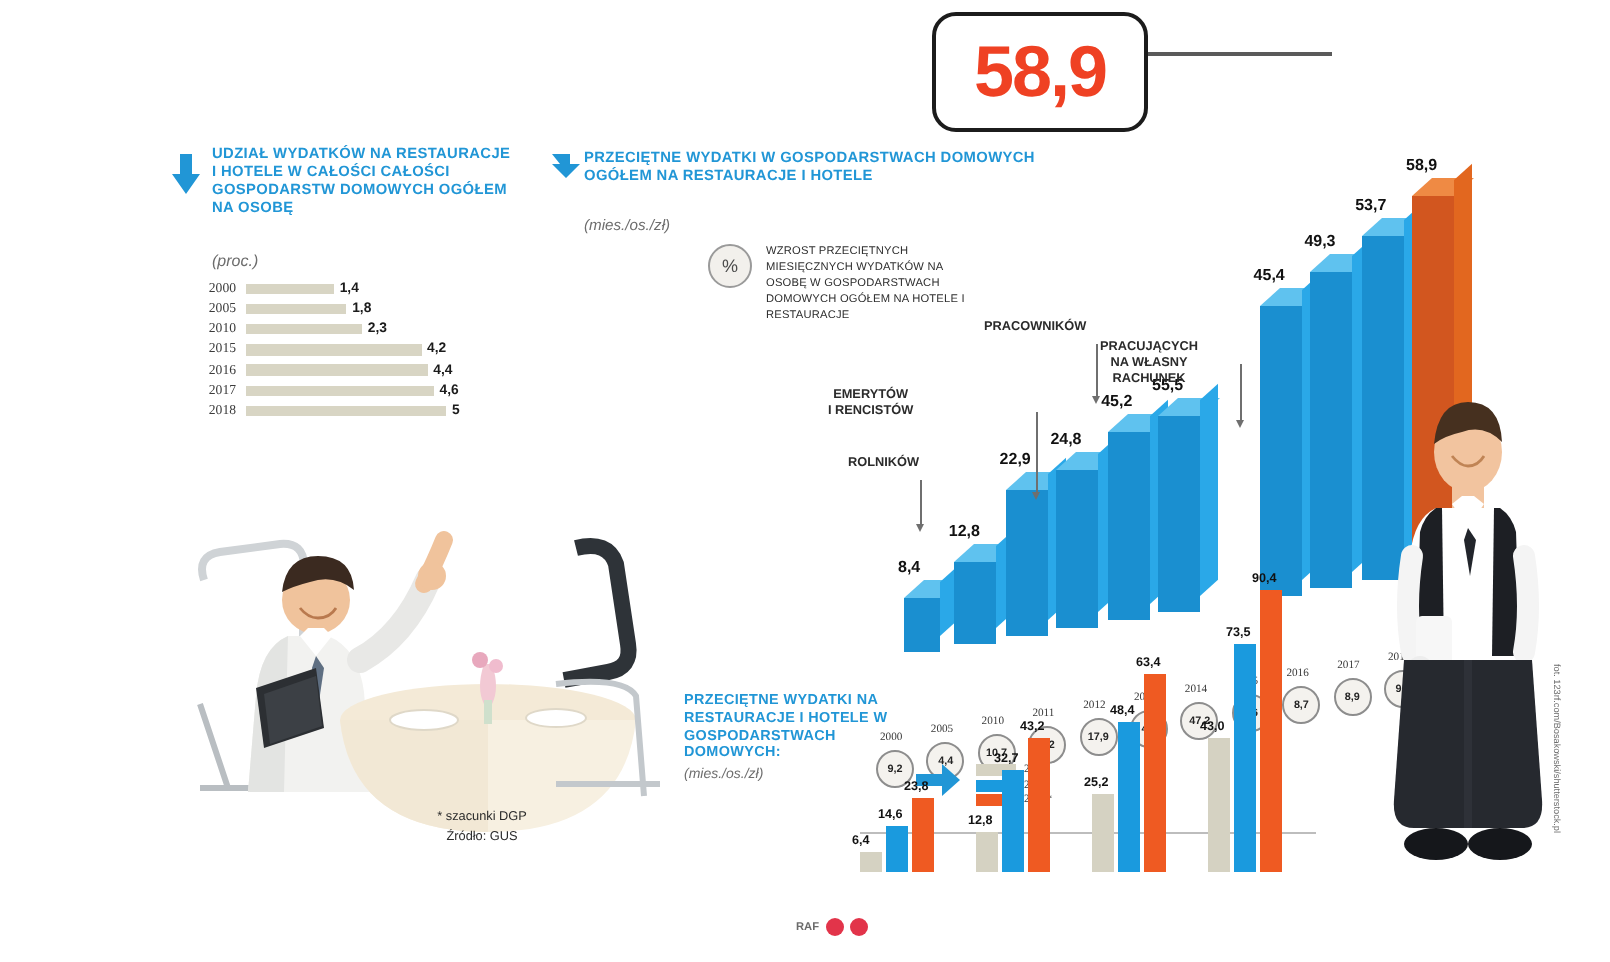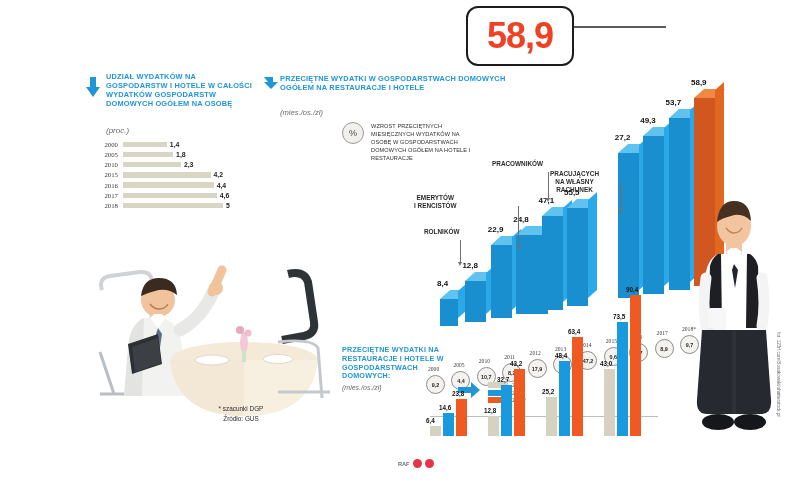--- a/index.html
+++ b/index.html
@@ -17,21 +17,21 @@
   #p1-unit{font-size:8px;margin-left:20px;margin-top:18px;}
   #p1-arrow{position:absolute;left:0;top:3px;width:14px;height:20px;}
   .p1rows{margin-top:5px;margin-left:2px;}
   .p1row{display:flex;align-items:center;height:9.2px;margin-bottom:0.9px;}
   .p1year{width:30px;text-align:right;font-size:6.8px;color:#3b3b3b;padding-right:5px;
           font-family:"Liberation Serif",serif;}
   .p1bar{height:5.2px;background:#d8d5c4;}
   .p1val{font-size:6.9px;font-weight:bold;margin-left:3px;color:#1b1b1b;}
 
   
-  #panel2{position:absolute;left:264px;top:74px;width:430px;height:250px;}
+  #panel2{position:absolute;left:276px;top:74px;width:430px;height:250px;}
   #p2-title{font-size:7.4px;width:240px;margin-left:16px;}
   #p2-arrow{position:absolute;left:0px;top:2px;width:15px;height:14px;}
   #p2-unit{position:absolute;left:16px;top:34px;font-size:7.6px;}
   #p2-note{position:absolute;left:78px;top:48px;width:130px;display:flex;gap:7px;}
   .pct-badge{width:20px;height:20px;border-radius:50%;border:1px solid #9a9a9a;
              background:#f2f0ec;display:flex;align-items:center;justify-content:center;
              font-size:9px;color:#4b4b4b;flex:none;}
   #p2-note-txt{font-size:5.6px;line-height:1.45;color:#2e2e2e;letter-spacing:.1px;}
 
   
@@ -107,21 +107,21 @@
 </style>
 </head>
 <body>
 
 <div class="stage">
 
   <div id="panel1">
     <svg id="p1-arrow" viewBox="0 0 14 20">
       <path d="M4 0 h6 v10 h4 L7 20 L0 10 h4 z" fill="#2196d6"></path>
     </svg>
-    <div id="p1-title" class="hdr">UDZIAŁ WYDATKÓW NA GOSPODARSTW I HOTELE W CAŁOŚCI WYDATKÓW GOSPODARSTW DOMOWYCH OGÓŁEM NA OSOBĘ</div>
+    <div id="p1-title" class="hdr">UDZIAŁ WYDATKÓW NA RESTAURACJE I HOTELE W CAŁOŚCI CAŁOŚCI GOSPODARSTW DOMOWYCH OGÓŁEM NA OSOBĘ</div>
     <div id="p1-unit" class="unit">(proc.)</div>
     <div class="p1rows" id="p1-rows">
         <div class="p1row">
           <div class="p1year">2000</div>
           <div class="p1bar" style="width: 43.84px;"></div>
           <div class="p1val">1,4</div>
         </div>
         <div class="p1row">
           <div class="p1year">2005</div>
           <div class="p1bar" style="width: 50.08px;"></div>
@@ -184,43 +184,43 @@
           <span class="side"></span>
           <span class="face"></span>
           <span class="lbl">12,8</span>
         </div>
         <div class="b3" style="left: 230.8px; width: 21px; height: 73.28px; bottom: 56px;">
           <span class="top"></span>
           <span class="side"></span>
           <span class="face"></span>
           <span class="lbl">22,9</span>
         </div>
-        <div class="b3" style="left: 256.2px; width: 21px; height: 79.36px; bottom: 60px; padding-left: 11px;">
+        <div class="b3" style="left: 256.2px; width: 21px; height: 79.36px; bottom: 60px;">
           <span class="top"></span>
           <span class="side"></span>
           <span class="face"></span>
           <span class="lbl">24,8</span>
         </div>
         <div class="b3" style="left: 281.6px; width: 21px; height: 93.76px; bottom: 64px;">
           <span class="top"></span>
           <span class="side"></span>
           <span class="face"></span>
-          <span class="lbl">47,1</span>
+          <span class="lbl">45,2</span>
         </div>
         <div class="b3" style="left: 307px; width: 21px; height: 97.92px; bottom: 68px;">
           <span class="top"></span>
           <span class="side"></span>
           <span class="face"></span>
           <span class="lbl">55,5</span>
         </div>
         <div class="b3" style="left: 357.8px; width: 21px; height: 145.28px; bottom: 76px;">
           <span class="top"></span>
           <span class="side"></span>
           <span class="face"></span>
-          <span class="lbl">27,2</span>
+          <span class="lbl">45,4</span>
         </div>
         <div class="b3" style="left: 383.2px; width: 21px; height: 157.76px; bottom: 80px;">
           <span class="top"></span>
           <span class="side"></span>
           <span class="face"></span>
           <span class="lbl">49,3</span>
         </div>
         <div class="b3" style="left: 408.6px; width: 21px; height: 171.84px; bottom: 84px;">
           <span class="top"></span>
           <span class="side"></span>

